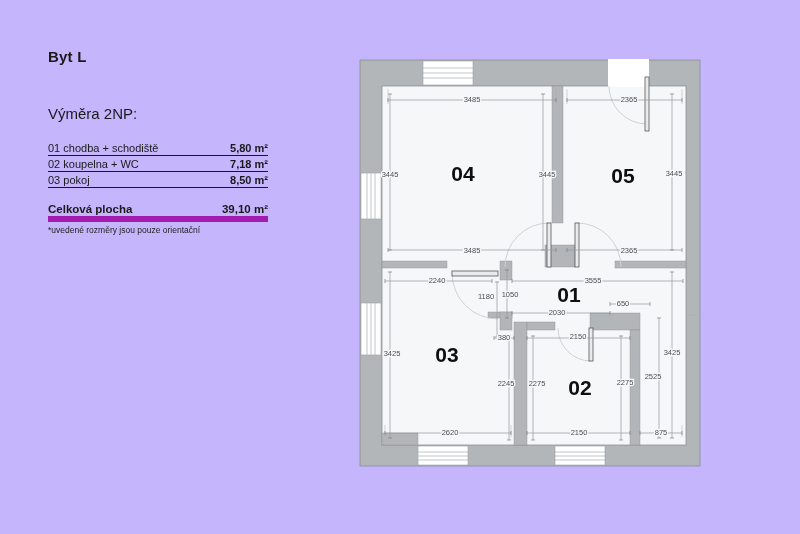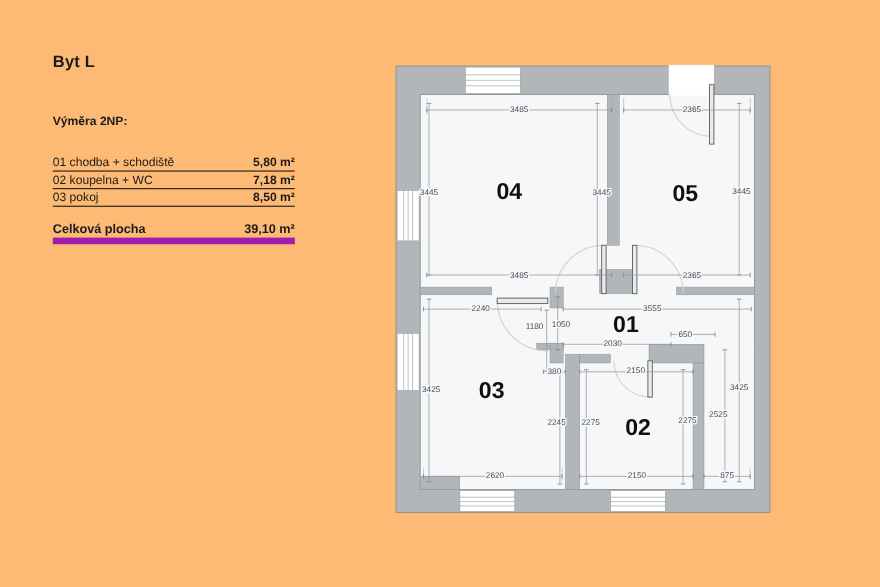--- a/index.html
+++ b/index.html
@@ -1,21 +1,21 @@
 <!DOCTYPE html>
 <html><head>
 <meta charset="utf-8">
 <style>
   html,body{margin:0;padding:0;background:#ffffff;}
-  #stage{position:relative;width:800px;height:534px;background:#fdba74;overflow:hidden;
+  #stage{position:relative;width:800px;height:534px;background:#c4b5fd;overflow:hidden;
          font-family:"Liberation Sans",sans-serif;color:#1a1a1a;}
   
   .panel{position:absolute;left:48px;top:48px;width:220px;}
   .title{font-size:15px;font-weight:700;letter-spacing:.2px;height:18px;}
-  .subtitle{margin-top:39px;font-size:11px;font-weight:700;height:14px;}
+  .subtitle{margin-top:39px;font-size:15px;font-weight:400;height:14px;}
   .area-table{margin-top:21px;}
   .arow{display:flex;justify-content:space-between;align-items:flex-end;height:16px;
         border-bottom:1px solid #1a1a1a;padding-bottom:1px;box-sizing:border-box;}
   .arow .lab{font-size:11px;}
   .arow .val{font-size:11px;font-weight:700;margin-left:14px;}
   .total{display:flex;justify-content:space-between;align-items:flex-end;height:17px;
          border-bottom:6px solid #a21caf;margin-top:17px;padding-bottom:1px;box-sizing:border-box;}
   .total .lab,.total .val{font-size:11.5px;font-weight:700;}
   .footnote{margin-top:3px;font-size:8.5px;color:#222;}
   
@@ -53,20 +53,21 @@
       </div>
       <div class="arow">
         <span class="lab">03 pokoj</span>
         <span class="val">8,50 m²</span>
       </div>
     </div>
     <div class="total">
       <span class="lab">Celková plocha</span>
       <span class="val">39,10 m²</span>
     </div>
+    <div class="footnote">*uvedené rozměry jsou pouze orientační</div>
   </div>
 
   <svg width="800" height="534" viewBox="0 0 800 534">
     <defs>
       <marker id="tk" markerWidth="7" markerHeight="7" refX="3.5" refY="3.5" orient="auto">
         <line x1="3.5" y1="0.5" x2="3.5" y2="6.5" stroke="#7b7e81" stroke-width="1"></line>
       </marker>
     </defs>
 
     <rect class="outer" x="360" y="60" width="340" height="406"></rect>

